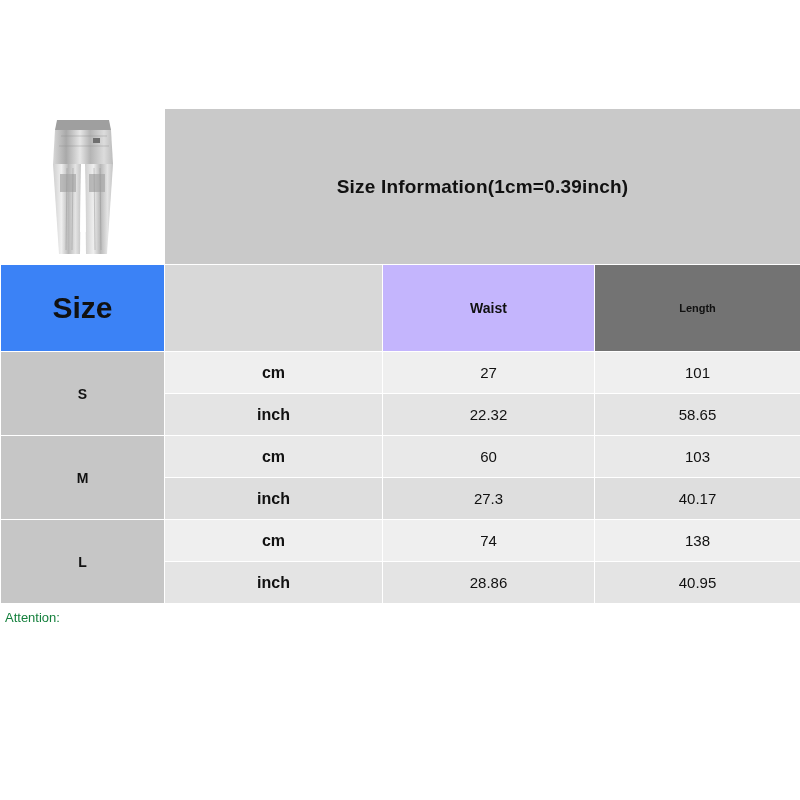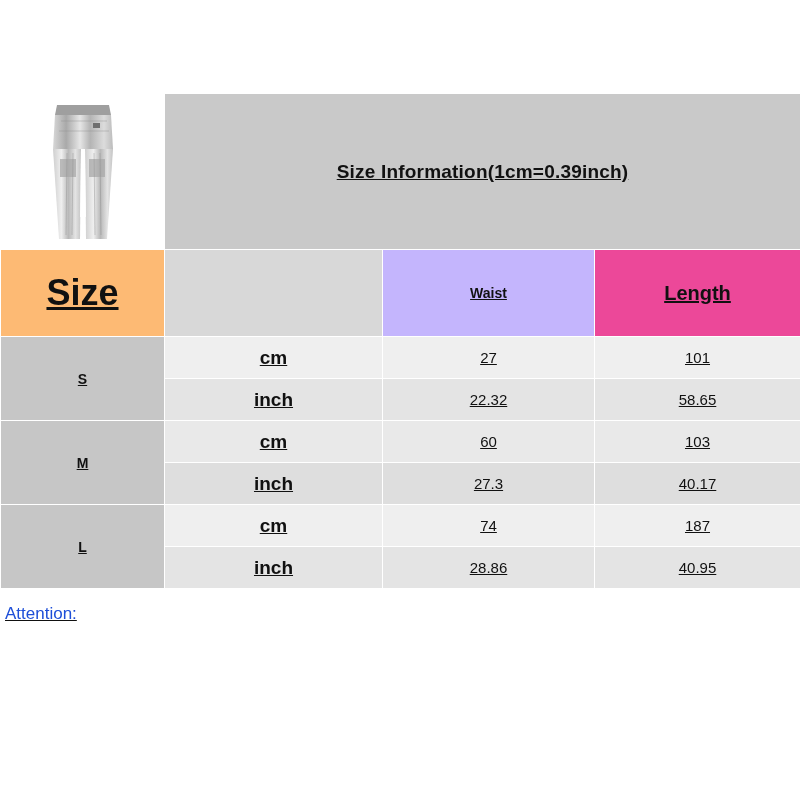--- a/index.html
+++ b/index.html
@@ -12,23 +12,22 @@
     height: 800px;
     font-family: "Liberation Sans", sans-serif;
     color: #111111;
     position: relative;
     overflow: hidden;
   }
 
   #sheet {
     position: absolute;
     left: 0;
-    top: 93px;
+    top: 108px;
     width: 736px;
-    text-decoration: underline;
   }
 
   table.size-table {
     border-collapse: collapse;
     width: 800px;
     table-layout: fixed;
   }
   table.size-table td {
     border: 1px solid #ffffff;
     padding: 0;
@@ -55,74 +54,74 @@
     background: #c9c9c9;
     height: 155px;
     font-size: 19px;
     font-weight: bold;
     color: #111111;
     letter-spacing: 0.2px;
   }
 
   
   .size-head {
-    background: #fdba74;
-    height: 86px;
-    font-size: 36px;
+    background: #3b82f6;
+    height: 86px;
+    font-size: 30px;
     font-weight: bold;
   }
   .metric-head {
     background: #d8d8d8;
     height: 86px;
   }
   .measure-head {
     background: #c4b5fd;
     height: 86px;
     font-size: 14px;
     font-weight: bold;
   }
   .measure-head-light {
-    background: #ec4899;
-    height: 86px;
-    font-size: 20px;
+    background: #737373;
+    height: 86px;
+    font-size: 11px;
     font-weight: bold;
   }
 
   
   .sz-cell {
     background: #c6c6c6;
     font-size: 14px;
     font-weight: bold;
   }
   .unit-cell {
-    font-size: 19px;
+    font-size: 16px;
     font-weight: bold;
   }
   .val-cell {
     font-size: 15px;
   }
   .row-light  { background: #efefef; }
   .row-lighter{ background: #e4e4e4; }
   .row-mid    { background: #e9e9e9; }
   .row-mid2   { background: #dedede; }
   .dat-row td { height: 41px; }
 
   
   .attention {
     width: 798px;
     box-sizing: border-box;
     border: 1px solid #ffffff;
     background: #ffffff;
     padding: 4px 2px 6px 4px;
   }
   .attention p {
-    margin: 8px 0 1px 0;
-    font-size: 17px;
+    margin: 0 0 1px 0;
+    font-size: 13px;
     line-height: 1.42;
-    color: #1d4ed8;
+    color: #15803d;
   }
 
   
   .garment {
     position: absolute;
     left: 50%;
     top: 50%;
     transform: translate(-50%, -50%);
   }
 </style>
@@ -220,21 +219,21 @@
     <tr class="dat-row">
       <td class="unit-cell row-mid2">inch</td>
       <td class="val-cell row-mid2">27.3</td>
       <td class="val-cell row-mid2">40.17</td>
     </tr>
 
     <tr class="dat-row">
       <td class="sz-cell" rowspan="2" colspan="2">L</td>
       <td class="unit-cell row-light">cm</td>
       <td class="val-cell row-light">74</td>
-      <td class="val-cell row-light">187</td>
+      <td class="val-cell row-light">138</td>
     </tr>
 
     <tr class="dat-row">
       <td class="unit-cell row-lighter">inch</td>
       <td class="val-cell row-lighter">28.86</td>
       <td class="val-cell row-lighter">40.95</td>
     </tr>
   </tbody>
     </table>
 

